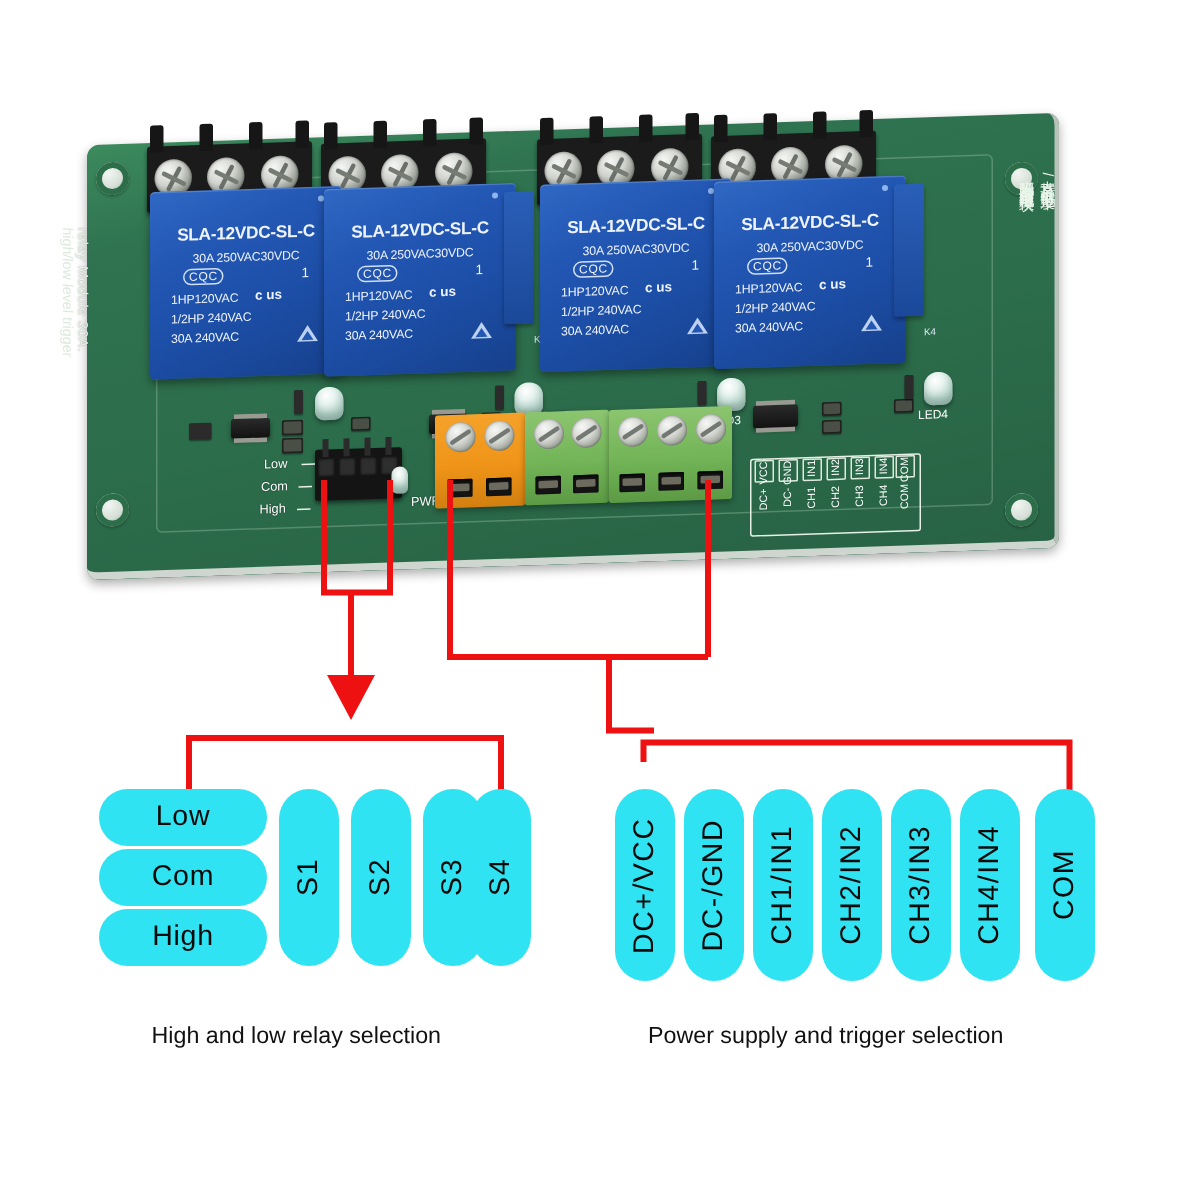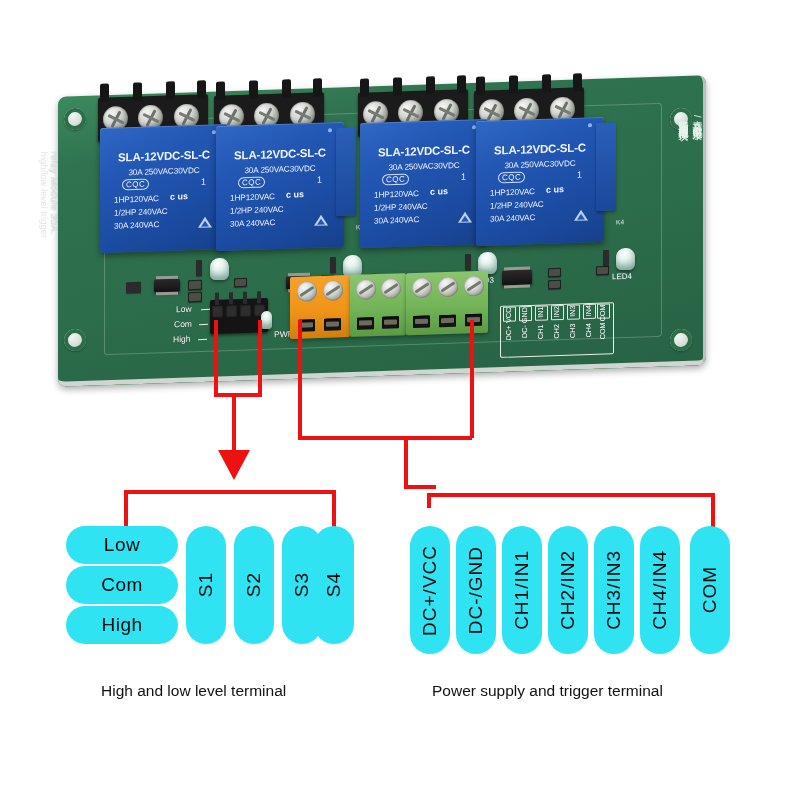--- a/index.html
+++ b/index.html
@@ -419,21 +419,21 @@
     <div class="pill v" style="left:234px;top:526px;width:40px;height:118px;">
       <span class="pill-t">S2</span>
     </div>
     <div class="pill v" style="left:282px;top:526px;width:40px;height:118px;">
       <span class="pill-t">S3</span>
     </div>
     <div class="pill v" style="left:314px;top:526px;width:40px;height:118px;">
       <span class="pill-t">S4</span>
     </div>
 
-    <div class="caption" style="left:101px;top:682px;">High and low level terminal</div>
+    <div class="caption" style="left:101px;top:682px;">High and low relay selection</div>
   </div>
 
   <div>
     <div class="pill v" style="left:410px;top:526px;width:40px;height:128px;">
       <span class="pill-t">DC+/VCC</span>
     </div>
     <div class="pill v" style="left:456px;top:526px;width:40px;height:128px;">
       <span class="pill-t">DC-/GND</span>
     </div>
     <div class="pill v" style="left:502px;top:526px;width:40px;height:128px;">
@@ -445,16 +445,16 @@
     <div class="pill v" style="left:594px;top:526px;width:40px;height:128px;">
       <span class="pill-t">CH3/IN3</span>
     </div>
     <div class="pill v" style="left:640px;top:526px;width:40px;height:128px;">
       <span class="pill-t">CH4/IN4</span>
     </div>
     <div class="pill v" style="left:690px;top:526px;width:40px;height:128px;">
       <span class="pill-t">COM</span>
     </div>
 
-    <div class="caption" style="left:432px;top:682px;">Power supply and trigger terminal</div>
+    <div class="caption" style="left:432px;top:682px;">Power supply and trigger selection</div>
   </div>
 
 </div>
 
 </body></html>

